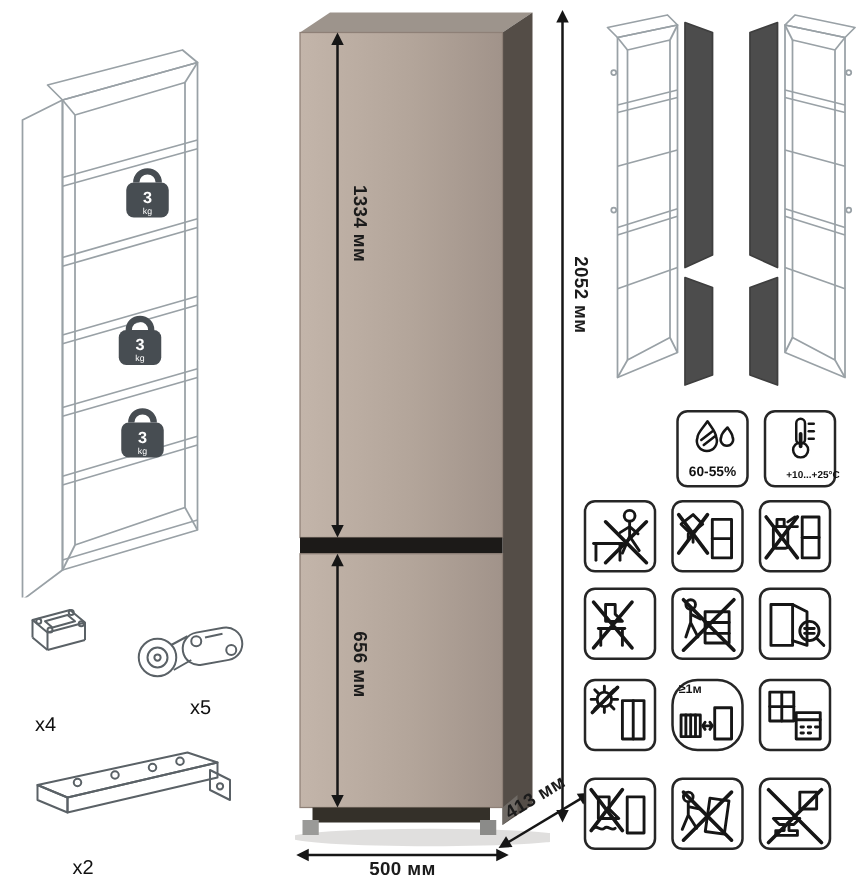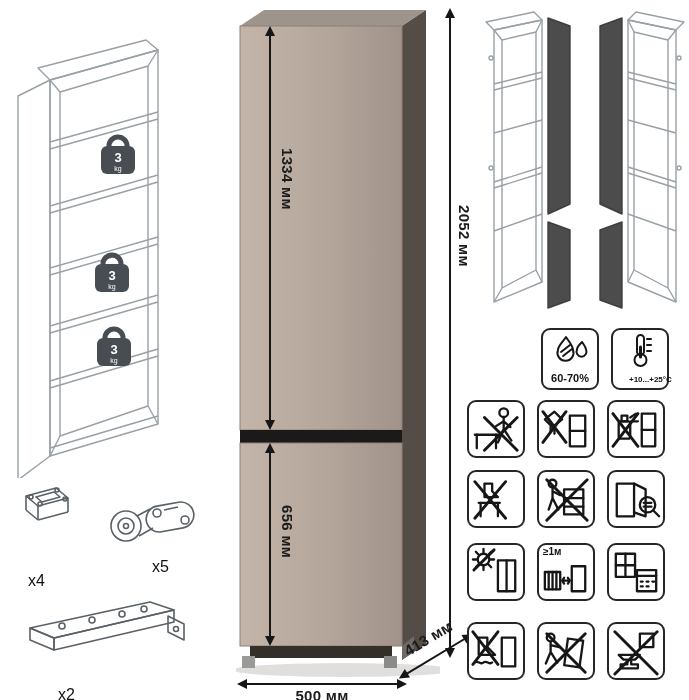--- a/index.html
+++ b/index.html
@@ -228,21 +228,21 @@
 
   <div class="icon-box climate" style="left:541px;top:328px;">
     <svg viewBox="0 0 52 34">
       <g class="pict" style="stroke-width:2">
         <path d="M20,4 C24,10 27,13 27,17 A8,8 0 1 1 12,17 C12,13 16,10 20,4 Z"></path>
         <path d="M36,9 C38,12 40,14 40,16.5 A5,5 0 1 1 31,16.5 C31,14 33,12 36,9 Z"></path>
         <line x1="15" y1="19" x2="24" y2="12"></line>
         <line x1="17" y1="23" x2="26" y2="16"></line>
       </g>
     </svg>
-    <div class="mini-label" style="bottom:4px;font-size:11px;">60-70%</div>
+    <div class="mini-label" style="bottom:4px;font-size:11px;">60-55%</div>
   </div>
 
   <div class="icon-box climate" style="left:611px;top:328px;">
     <svg viewBox="0 0 52 34">
       <g class="pict" style="stroke-width:2">
         <rect x="21" y="2" width="7" height="20" rx="3.5"></rect>
         <circle cx="24.5" cy="27" r="6"></circle>
         <line x1="24.5" y1="14" x2="24.5" y2="24" style="stroke-width:3"></line>
         <line x1="31" y1="6" x2="35" y2="6"></line>
         <line x1="31" y1="12" x2="35" y2="12"></line>
@@ -327,21 +327,21 @@
     <svg viewBox="0 0 52 52">
       <g class="pict">
         <circle cx="13" cy="13" r="6"></circle>
         <path d="M13,2 v4 M13,20 v4 M2,13 h4 M20,13 h4 M5,5 l3,3 M18,18 l3,3 M21,5 l-3,3 M5,21 l3,-3"></path>
         <rect x="28" y="14" width="18" height="32"></rect>
         <line x1="37" y1="14" x2="37" y2="46"></line>
       </g>
       <path class="cross" d="M3,24 L24,3"></path>
     </svg>
   </div>
-  <div class="icon-box" style="left:537px;top:543px;">
+  <div class="icon-box" style="left:537px;top:543px;border-radius:21px;">
     <span class="mini-label" style="top:1px;left:4px;right:auto;font-size:10px;text-align:left;">≥1м</span>
     <svg viewBox="0 0 52 52">
       <g class="pict">
         <rect x="4" y="26" width="16" height="18"></rect>
         <line x1="8" y1="26" x2="8" y2="44"></line>
         <line x1="12" y1="26" x2="12" y2="44"></line>
         <line x1="16" y1="26" x2="16" y2="44"></line>
         <path d="M22,35 h8 M24,32 l-2,3 2,3 M28,32 l2,3 -2,3"></path>
         <rect x="32" y="20" width="14" height="26"></rect>
       </g>

